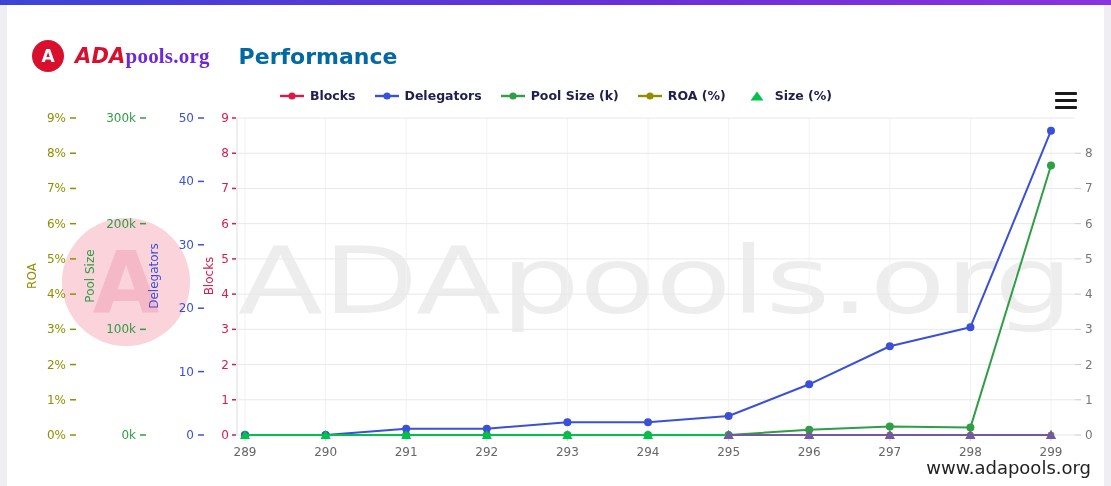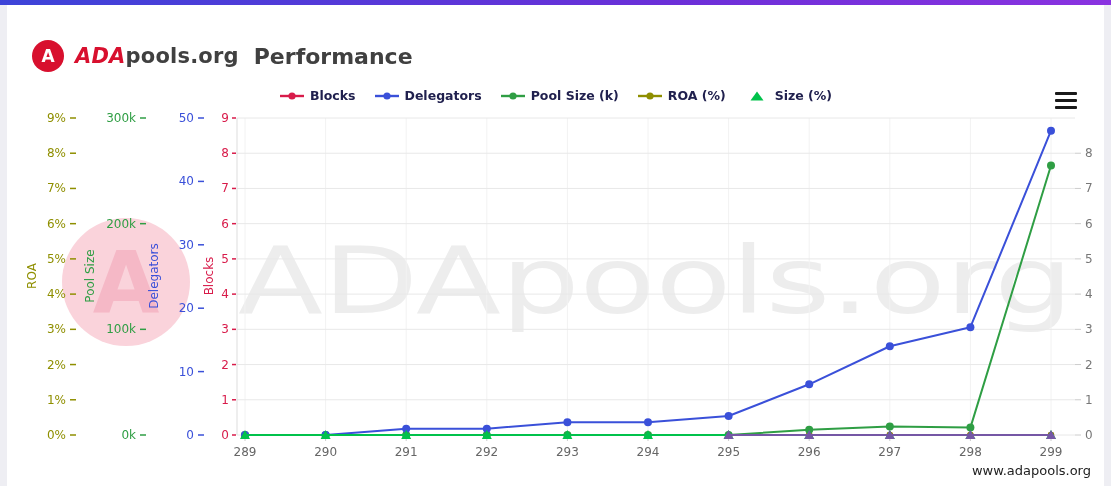--- a/index.html
+++ b/index.html
@@ -11,35 +11,35 @@
     overflow:hidden;
   }
   .top-bar { position:absolute; top:0; left:0; right:0; height:5px;
     background:linear-gradient(90deg,#3d44d8 0%,#6b2fd8 60%,#8a33e0 100%); z-index:5; }
   .edge { position:absolute; top:5px; bottom:0; width:7px; background:#eeeef3; }
   .edge.left { left:0; } .edge.right { right:0; }
 
   .header { position:absolute; left:30px; top:38px; display:flex; align-items:center; gap:9px; z-index:3; }
   .logo { display:flex; align-items:center; cursor:pointer; }
   .brand { font-size:21px; font-weight:bold; letter-spacing:.2px; }
-  .brand-red { color:#d8102e;font-style:italic; } .brand-dark { color:#404040; }
-  .page-title { font-size:22px; font-weight:bold; color:#404040; margin-left:6px; }
+  .brand-red { color:#d8102e;font-style:italic; } .brand-dark { color:#6d28d9;font-family:Liberation Serif, serif; }
+  .page-title { font-size:22px; font-weight:bold; color:#0369a1; margin-left:20px; }
 
   .legend { position:absolute; top:88px; left:0; right:0; display:flex;
     justify-content:center; align-items:center; gap:18px; z-index:3; }
   .legend-item { display:flex; align-items:center; gap:5px; font-size:12.5px;
     font-weight:bold; color:#20204e; cursor:pointer; }
 
   .menu { position:absolute; right:32px; top:90px; display:flex; flex-direction:column;
     gap:4px; cursor:pointer; padding:2px; z-index:4; }
   .menu .bar { width:22px; height:3px; background:#1a1a1a; border-radius:1px; }
 
   #chart-svg { position:absolute; left:0; top:100px; width:1111px; height:386px; z-index:2; }
 
-  .footer { position:absolute; right:20px; bottom:8px; font-size:13px; color:#222; z-index:3; }
+  .footer { position:absolute; right:20px; bottom:8px; font-size:18px; color:#222; z-index:3; }
 </style>
 </head>
 <body>
 
 <div class="top-bar"></div>
 <div class="edge left"></div>
 <div class="edge right"></div>
 
 <div class="header">
   <div class="logo">

